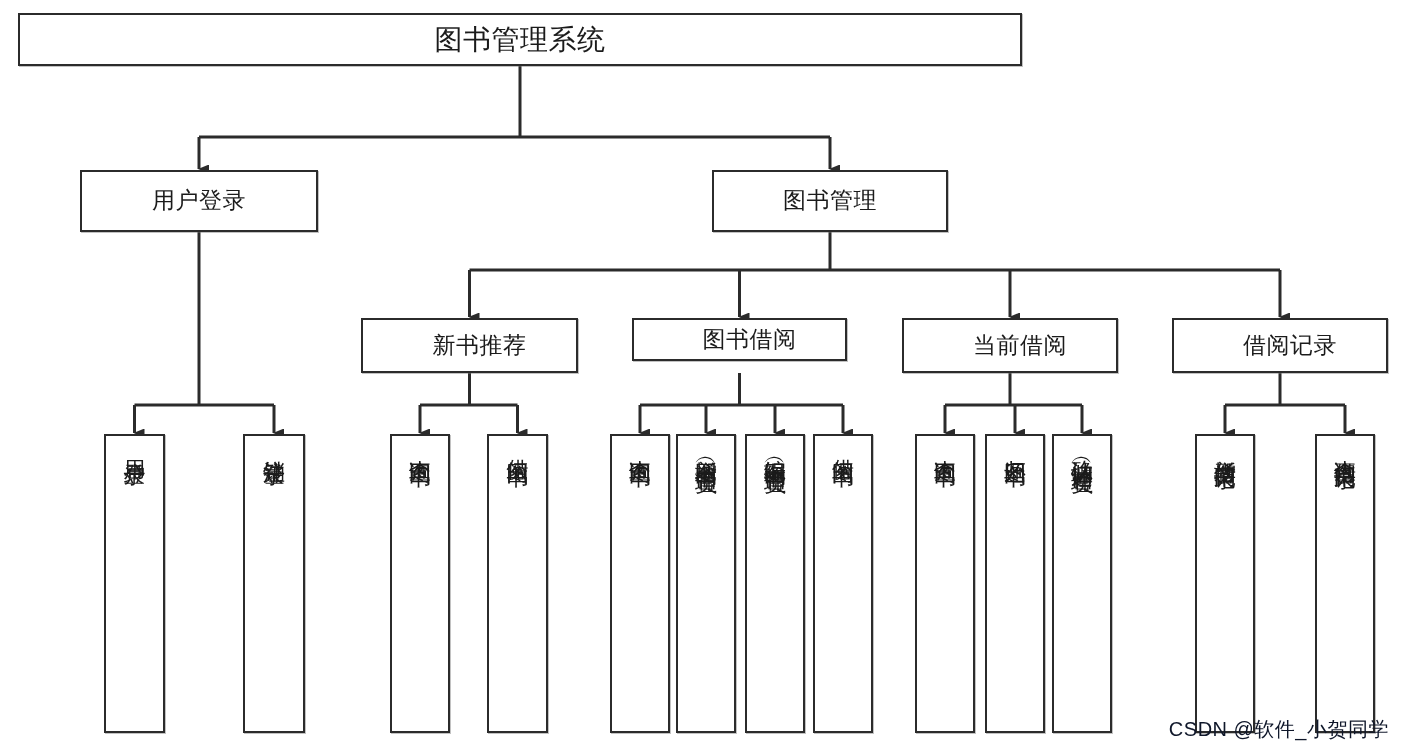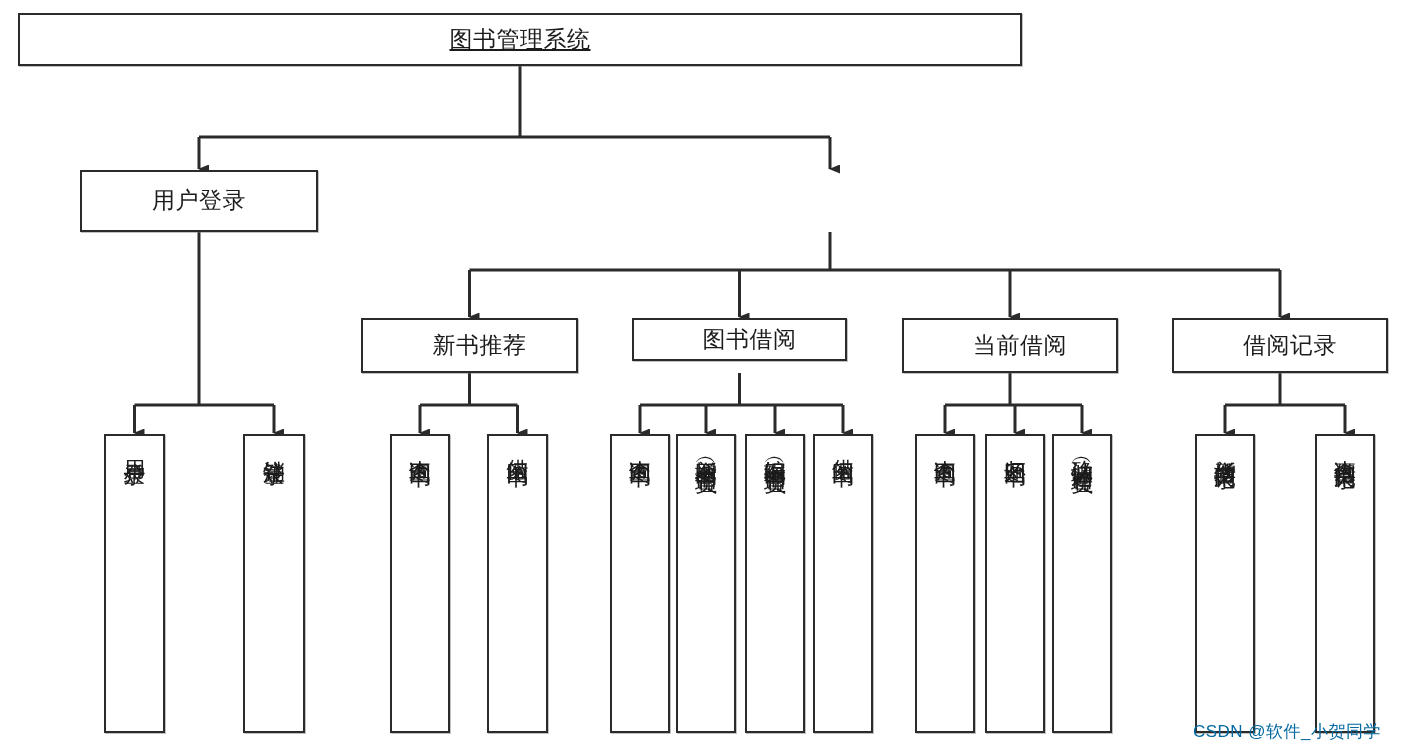--- a/index.html
+++ b/index.html
@@ -53,30 +53,30 @@
     justify-content: center;
     padding-top: 6px;
   }
   .node.vertical .node-label {
     writing-mode: vertical-rl;
     text-orientation: upright;
     font-size: 22px;
     letter-spacing: 2px;
     line-height: 1.1;
   }
-  .node.level-0 .node-label { font-size: 23px; text-decoration: underline; }
+  .node.level-0 .node-label { font-size: 28px; }
   .node.level-1 .node-label { font-size: 23px; }
   .node.level-2 .node-label { font-size: 23px; margin-left: 20px; }
 
   #watermark {
     position: absolute;
-    right: 24px;
+    right: 16px;
     bottom: 4px;
-    font-size: 17px;
-    color: #0369a1;
+    font-size: 20px;
+    color: #0f172a;
     letter-spacing: 0.5px;
     white-space: nowrap;
     user-select: none;
   }
 </style>
 </head>
 <body>
 
 <div id="diagram-root">
 
@@ -122,20 +122,23 @@
         <line x1="1345" y1="405" x2="1345" y2="433" marker-end="url(#arrowhead)"></line>
       </g>
   </svg>
 
   <div class="node horizontal level-0" style="left: 18px; top: 13px; width: 1004px; height: 53px;">
     <span class="node-label">图书管理系统</span>
   </div>
 
   <div class="node horizontal level-1" style="left: 80px; top: 170px; width: 238px; height: 62px;">
     <span class="node-label">用户登录</span>
+  </div>
+  <div class="node horizontal level-1" style="left: 712px; top: 170px; width: 236px; height: 62px;">
+    <span class="node-label">图书管理</span>
   </div>
 
   <div class="node horizontal level-2" style="left: 361px; top: 318px; width: 217px; height: 55px;">
     <span class="node-label">新书推荐</span>
   </div>
   <div class="node horizontal level-2" style="left: 632px; top: 318px; width: 215px; height: 43px;">
     <span class="node-label">图书借阅</span>
   </div>
   <div class="node horizontal level-2" style="left: 1172px; top: 318px; width: 216px; height: 55px;">
     <span class="node-label">借阅记录</span>

